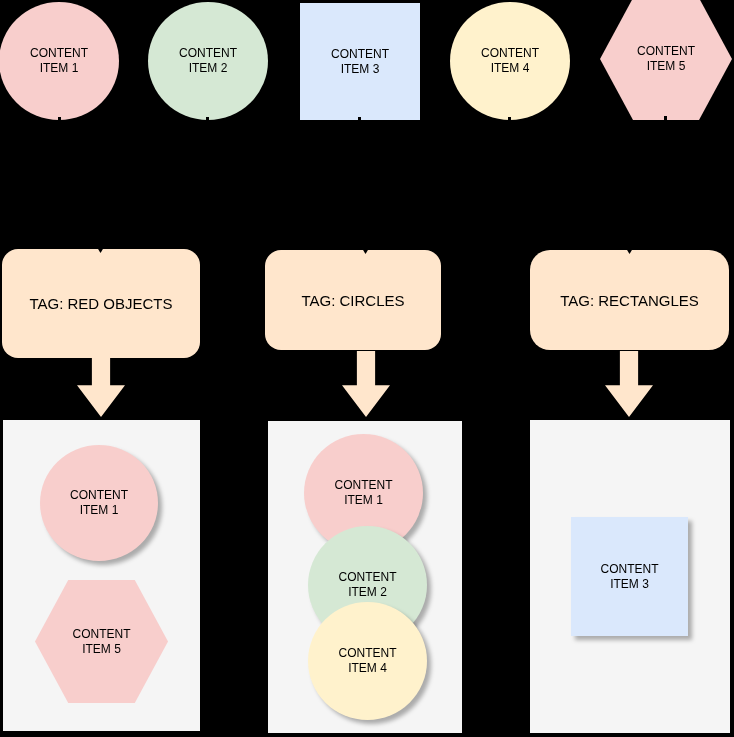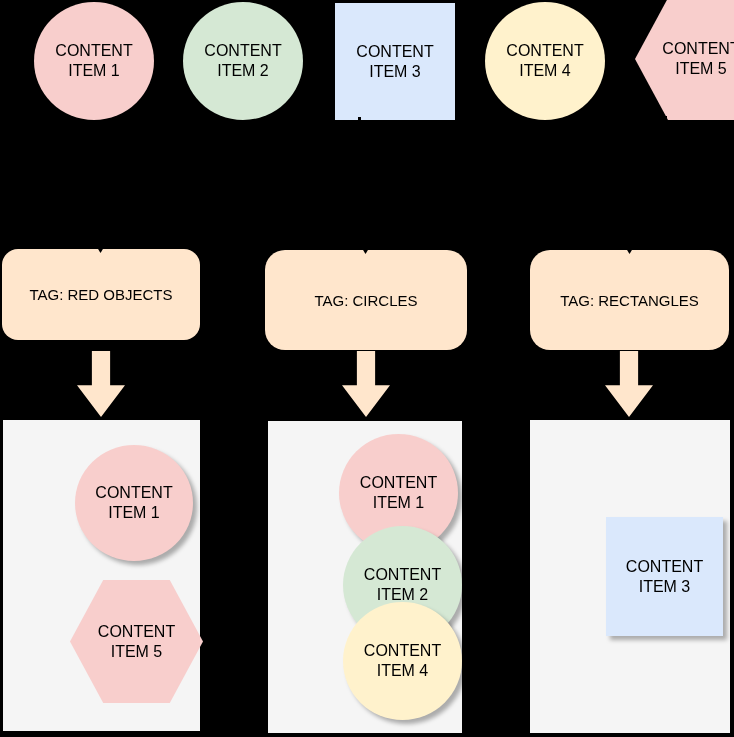--- a/index.html
+++ b/index.html
@@ -2,23 +2,22 @@
 <html><head>
 <meta charset="utf-8">
 <style>
   html,body{margin:0;padding:0;background:#000;}
   #canvas{
     position:relative;width:734px;height:737px;background:#000;
     overflow:hidden;font-family:"Liberation Sans",sans-serif;
   }
   .shape{
     position:absolute;display:flex;align-items:center;justify-content:center;
-    text-align:center;font-size:16px;line-height:1.25;color:#000;
+    text-align:center;font-size:12px;line-height:1.25;color:#000;
     white-space:pre-line;
-    margin-left:35px;
   }
   .circle{border-radius:50%;}
   .hex{clip-path:polygon(0 50%,25% 0,75% 0,100% 50%,75% 100%,25% 100%);}
   .fill-pink{background:#F8CECC;}
   .fill-green{background:#D5E8D4;}
   .fill-blue{background:#DAE8FC;}
   .fill-yellow{background:#FFF2CC;}
   .tag{
     position:absolute;background:#FFE6CC;border-radius:16px;
     display:flex;align-items:center;justify-content:center;
@@ -51,22 +50,22 @@
 ITEM 4</div>
   <div class="shape hex fill-pink" style="left:600px;top:-2px;width:132px;height:122px;">CONTENT
 ITEM 5</div>
 
   <div class="stub" style="left:58px;top:117px;"></div>
   <div class="stub" style="left:206px;top:117px;"></div>
   <div class="stub" style="left:358px;top:117px;"></div>
   <div class="stub" style="left:508px;top:117px;"></div>
   <div class="stub" style="left:664px;top:116px;"></div>
 
-  <div class="tag" style="left:2px;top:249px;width:198px;height:91px;">TAG: RED OBJECTS</div>
-  <div class="tag" style="left:265px;top:250px;width:202px;height:100px;border-radius:20px;">TAG: CIRCLES</div>
+  <div class="tag" style="left:2px;top:249px;width:198px;height:109px;">TAG: RED OBJECTS</div>
+  <div class="tag" style="left:265px;top:250px;width:176px;height:100px;">TAG: CIRCLES</div>
   <div class="tag" style="left:530px;top:250px;width:199px;height:100px;border-radius:20px;">TAG: RECTANGLES</div>
 
   <div class="notch" style="left:95px;top:244px;"></div>
   <div class="notch" style="left:360px;top:245px;"></div>
   <div class="notch" style="left:624px;top:245px;"></div>
 
   <div class="arrow" style="left:77px;top:351px;"></div>
   <div class="arrow" style="left:342px;top:351px;"></div>
   <div class="arrow" style="left:605px;top:351px;"></div>
 

